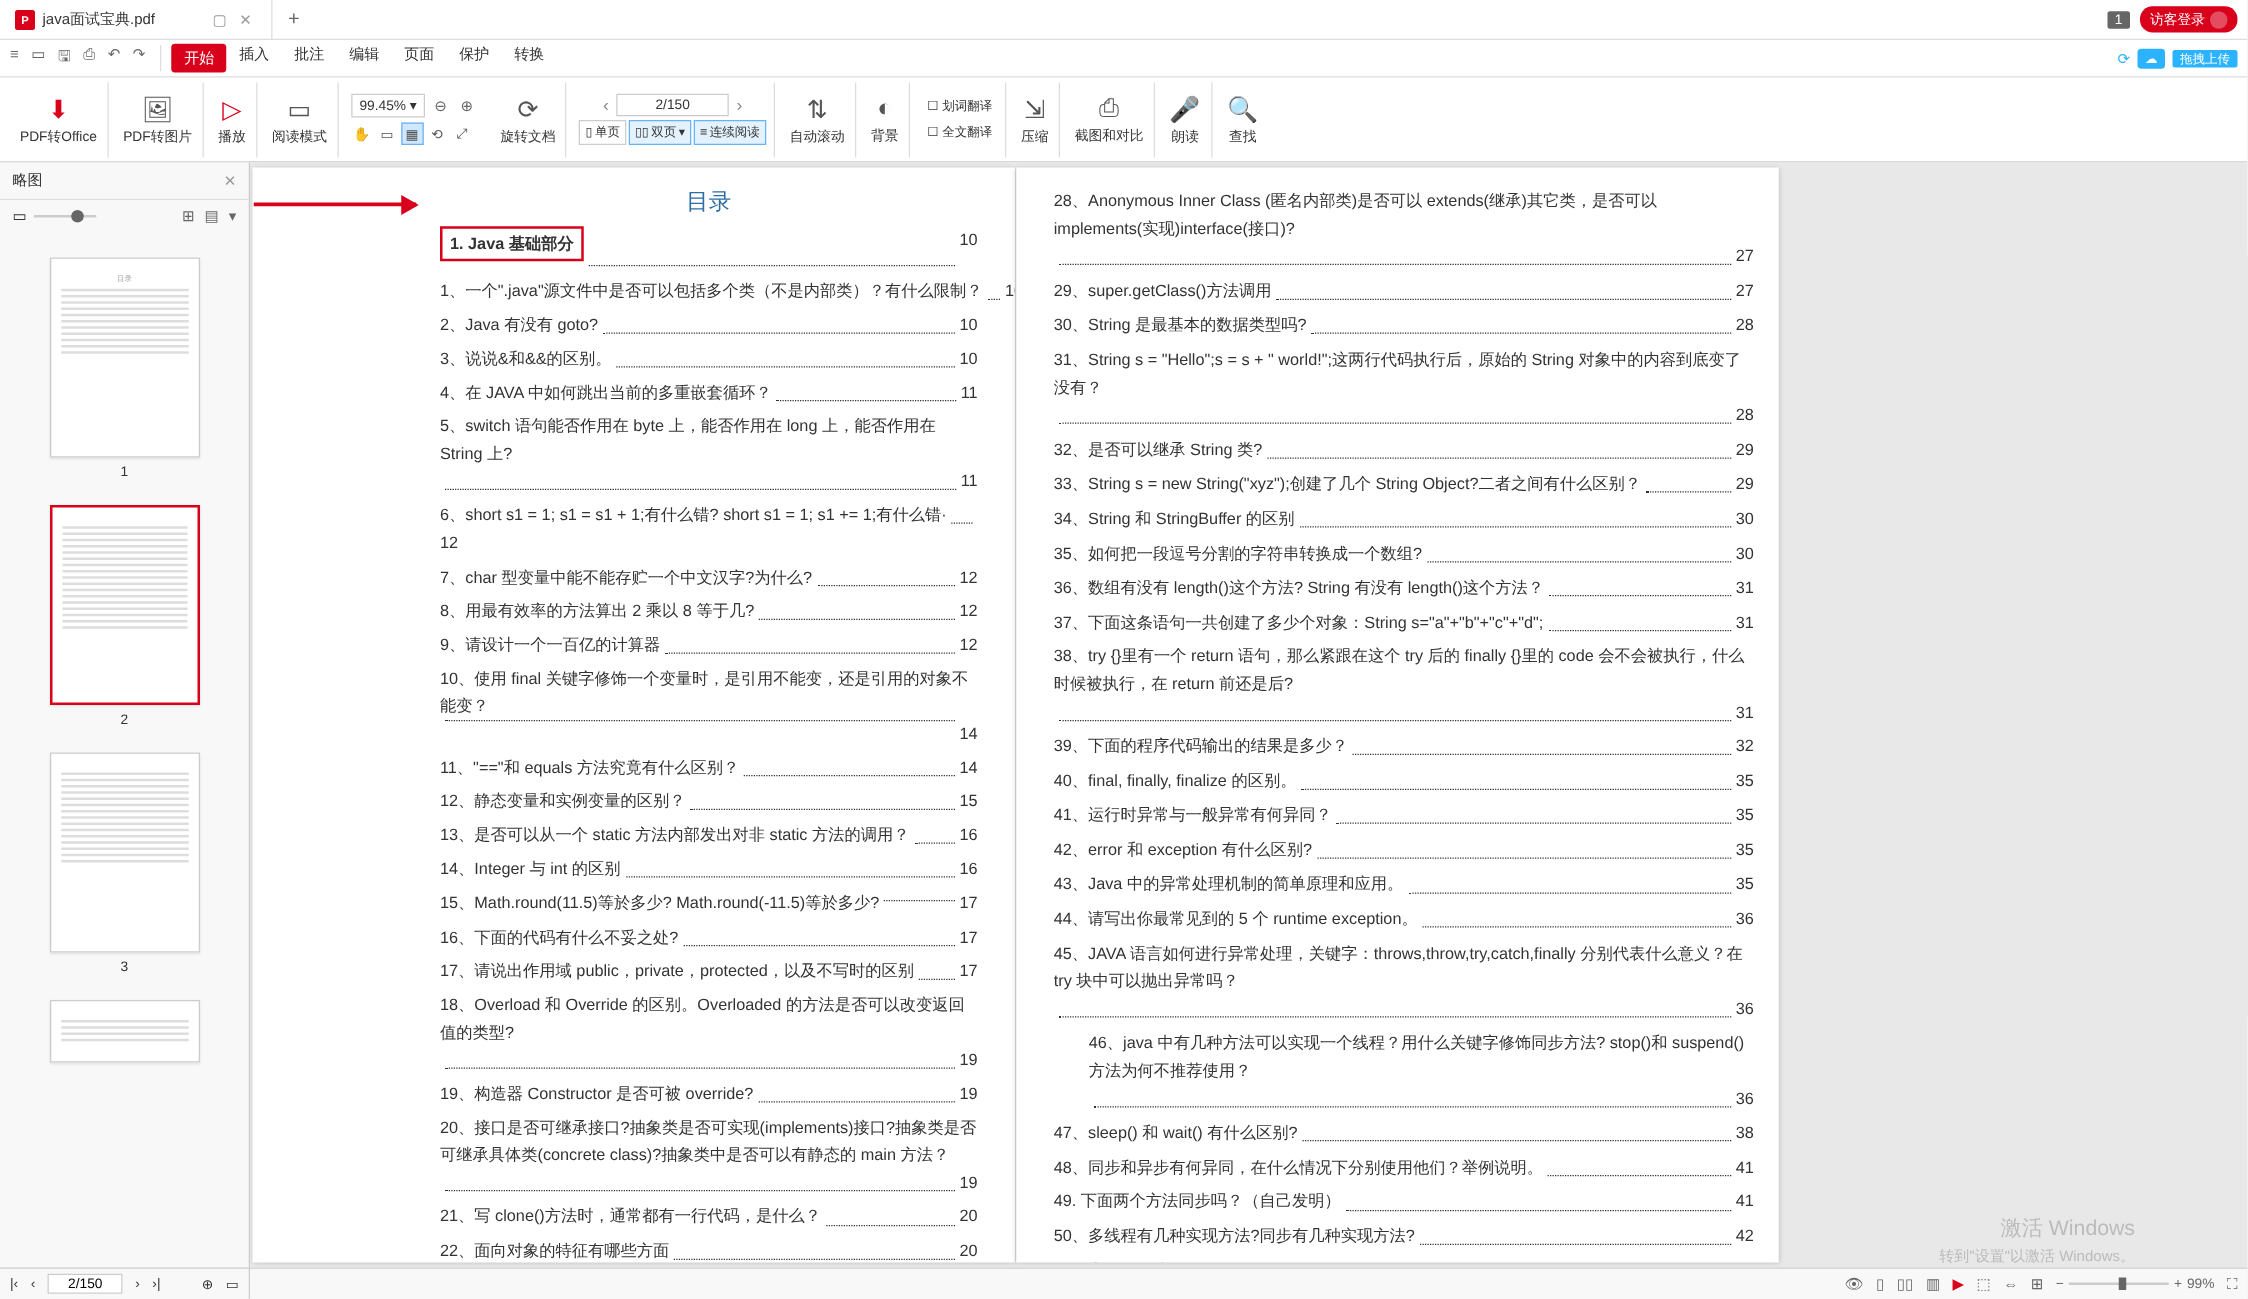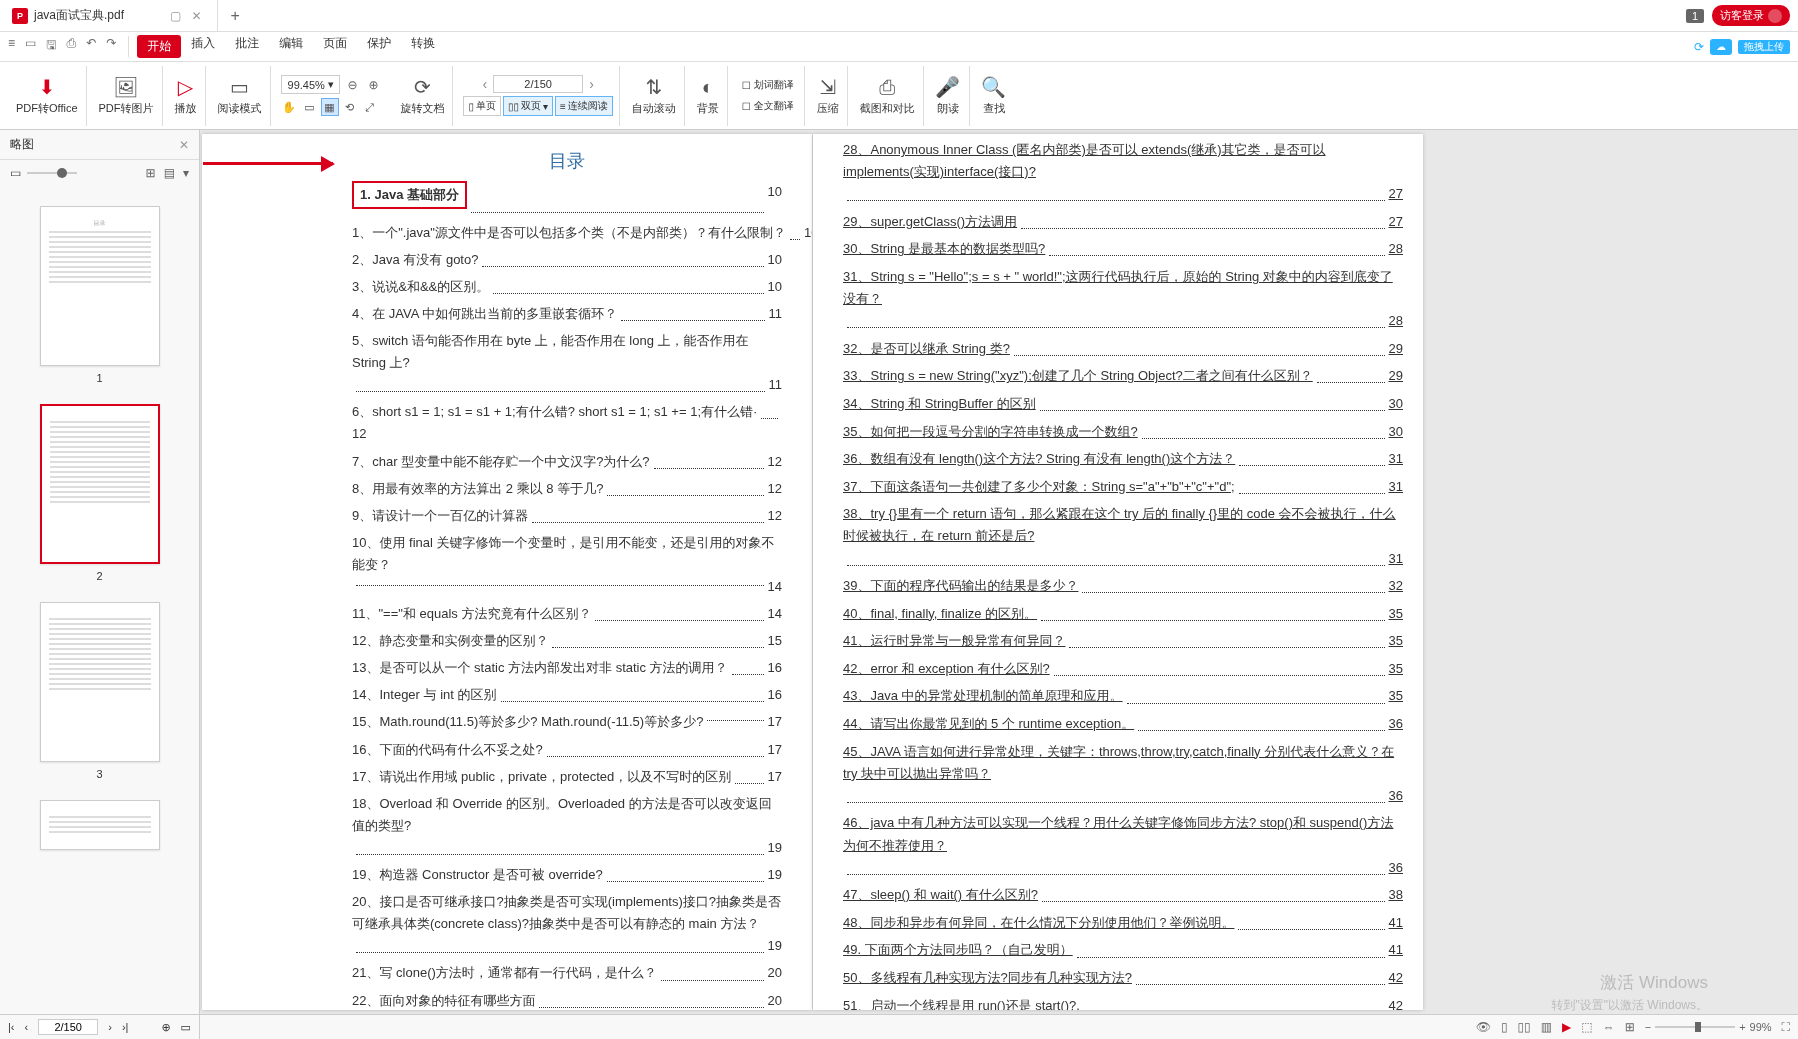--- a/index.html
+++ b/index.html
@@ -61,21 +61,21 @@
 .red-box { position: absolute; border: 2.5px solid #d9001b; left: 346px; top: 112px; width: 155px; height: 32px; pointer-events: none; }
 .footer-left { position: absolute; bottom: 0; left: 0; width: 200px; height: 25px; border-top: 1px solid #ccc; border-right: 1px solid #ccc; display: flex; align-items: center; padding: 0 8px; gap: 10px; background: #f8f8f8; font-size: 11px; }
 .footer-right { position: absolute; bottom: 0; left: 200px; right: 0; height: 25px; border-top: 1px solid #ccc; display: flex; align-items: center; justify-content: flex-end; padding: 0 8px; gap: 10px; background: #f8f8f8; color: #666; }
 .watermark { position: absolute; right: 90px; bottom: 45px; color: #bbb; font-size: 17px; pointer-events: none; }
 .watermark2 { position: absolute; right: 90px; bottom: 25px; color: #bbb; font-size: 12px; pointer-events: none; }
 .nav-arrow { color: #888; font-size: 14px; padding: 0 3px; cursor: pointer; }
 .zoom-footer { display: flex; align-items: center; gap: 4px; font-size: 11px; }
 .zoom-track { width: 80px; height: 2px; background: #ccc; position: relative; }
 .zoom-handle { position: absolute; width: 6px; height: 10px; background: #666; top: -4px; left: 40px; }
 .page-input-small { border: 1px solid #ccc; width: 60px; font-size: 11px; text-align: center; padding: 1px; }
-.page2 { padding-left: 30px; padding-right: 20px; padding-top: 5px; text-decoration: underline; }
+.page2 { padding-left: 30px; padding-right: 20px; padding-top: 16px; }
 .page2 .toc-line { margin-bottom: 5.5px; }
 .ribbon-row { display: flex; gap: 2px; }
 .small-btn { width: 18px; height: 18px; border: 1px solid transparent; display: flex; align-items: center; justify-content: center; font-size: 11px; color: #555; }
 .small-btn.active { background: #d0e8ff; border: 1px solid #6ab0f3; }
 </style>
 </head>
 <body>
 
 <div class="tab-bar">
   <div class="tab">
@@ -341,21 +341,21 @@
           <div class="toc-line">
             <span class="toc-text">8、用最有效率的方法算出 2 乘以 8 等于几?</span>
             <span class="toc-dots"></span>
             <span class="toc-page">12</span>
           </div>
           <div class="toc-line">
             <span class="toc-text">9、请设计一个一百亿的计算器</span>
             <span class="toc-dots"></span>
             <span class="toc-page">12</span>
           </div>
-          <div class="toc-line" style="white-space: normal; display: flex; flex-wrap: wrap; align-items: center;">
+          <div class="toc-line" style="white-space: normal; display: flex; flex-wrap: wrap; align-items: flex-start;">
             <span style="flex-shrink: 1;">10、使用 final 关键字修饰一个变量时，是引用不能变，还是引用的对象不能变？</span>
             <span class="toc-dots"></span>
             <span>14</span>
           </div>
           <div class="toc-line">
             <span class="toc-text">11、"=="和 equals 方法究竟有什么区别？</span>
             <span class="toc-dots"></span>
             <span class="toc-page">14</span>
           </div>
           <div class="toc-line">
@@ -500,21 +500,21 @@
           <div class="toc-line">
             <span class="toc-text">44、请写出你最常见到的 5 个 runtime exception。</span>
             <span class="toc-dots"></span>
             <span class="toc-page">36</span>
           </div>
           <div class="toc-line" style="white-space: normal; display: flex; flex-wrap: wrap; align-items: flex-end;">
             <span style="flex-shrink: 1;">45、JAVA 语言如何进行异常处理，关键字：throws,throw,try,catch,finally 分别代表什么意义？在 try 块中可以抛出异常吗？</span>
             <span class="toc-dots"></span>
             <span>36</span>
           </div>
-          <div class="toc-line" style="white-space: normal; display: flex; flex-wrap: wrap; align-items: flex-end;">
+          <div class="toc-line" style="white-space: normal; display: flex; flex-wrap: wrap; align-items: flex-end; margin-left: 28px;">
             <span style="flex-shrink: 1;">46、java 中有几种方法可以实现一个线程？用什么关键字修饰同步方法? stop()和 suspend()方法为何不推荐使用？</span>
             <span class="toc-dots"></span>
             <span>36</span>
           </div>
           <div class="toc-line">
             <span class="toc-text">47、sleep() 和 wait() 有什么区别?</span>
             <span class="toc-dots"></span>
             <span class="toc-page">38</span>
           </div>
           <div class="toc-line">

